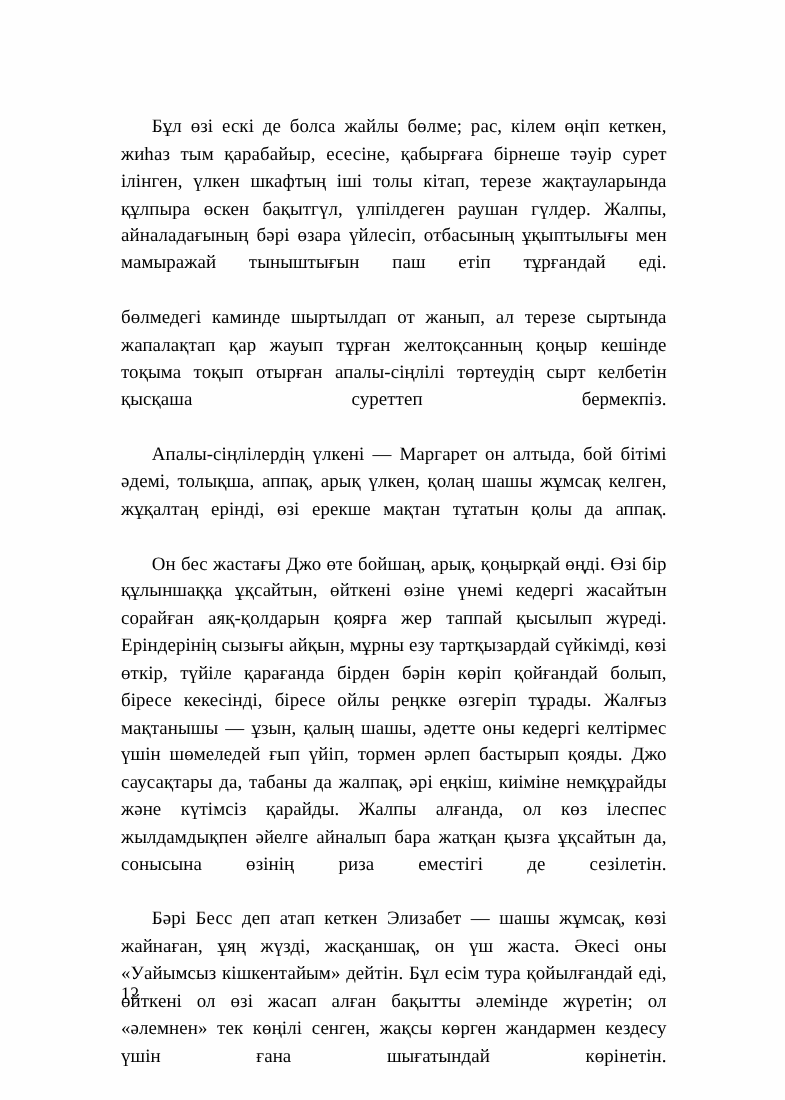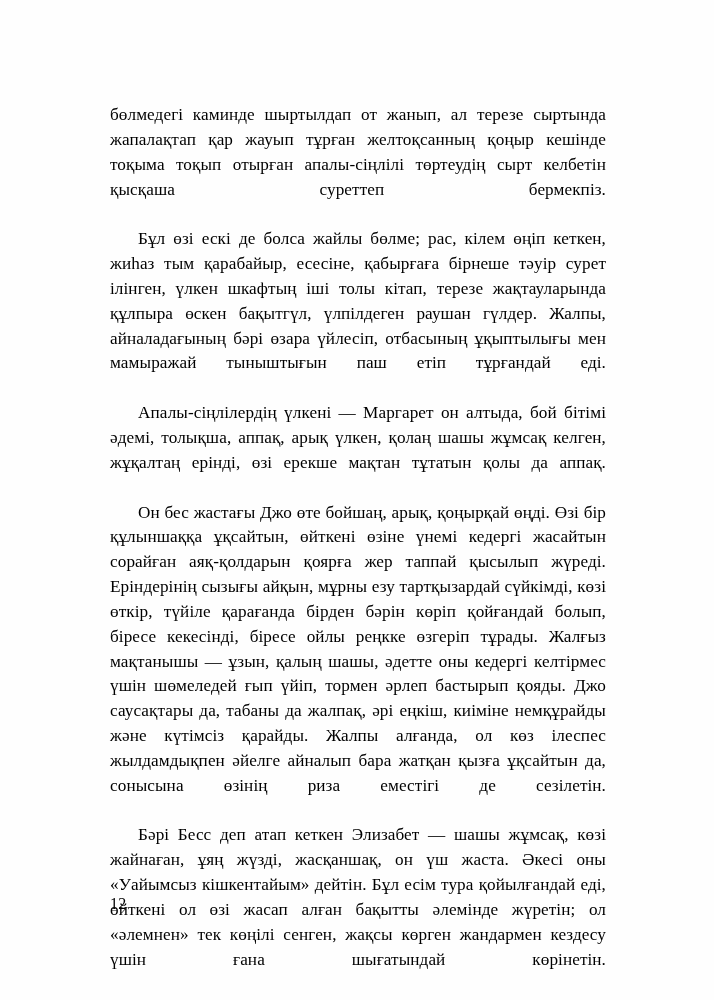--- a/index.html
+++ b/index.html
@@ -64,22 +64,22 @@
     line-height: 20px;
     letter-spacing: 0.3px;
   }
 </style>
 </head>
 <body>
 
 <div id="page">
 
   <div id="text-block">
+    <p class="para">Бұл өзі ескі де болса жайлы бөлме; рас, кілем өңіп кеткен, жиһаз тым қарабайыр, есесіне, қабырғаға бірнеше тәуір сурет ілінген, үлкен шкафтың іші толы кітап, терезе жақтауларында құлпыра өскен бақытгүл, үлпілдеген раушан гүлдер. Жалпы, айналадағының бәрі өзара үйлесіп, отбасының ұқыптылығы мен мамыражай тыныштығын паш етіп тұрғандай еді.</p>
     <p class="para first">бөлмедегі каминде шыртылдап от жанып, ал терезе сыртында жапалақтап қар жауып тұрған желтоқсанның қоңыр кешінде тоқыма тоқып отырған апалы-сіңлілі төртеудің сырт келбетін қысқаша суреттеп бермекпіз.</p>
-    <p class="para">Бұл өзі ескі де болса жайлы бөлме; рас, кілем өңіп кеткен, жиһаз тым қарабайыр, есесіне, қабырғаға бірнеше тәуір сурет ілінген, үлкен шкафтың іші толы кітап, терезе жақтауларында құлпыра өскен бақытгүл, үлпілдеген раушан гүлдер. Жалпы, айналадағының бәрі өзара үйлесіп, отбасының ұқыптылығы мен мамыражай тыныштығын паш етіп тұрғандай еді.</p>
     <p class="para">Апалы-сіңлілердің үлкені — Маргарет он алтыда, бой бітімі әдемі, толықша, аппақ, арық үлкен, қолаң шашы жұмсақ келген, жұқалтаң ерінді, өзі ерекше мақтан тұтатын қолы да аппақ.</p>
     <p class="para">Он бес жастағы Джо өте бойшаң, арық, қоңырқай өңді. Өзі бір құлыншаққа ұқсайтын, өйткені өзіне үнемі кедергі жасайтын сорайған аяқ-қолдарын қоярға жер таппай қысылып жүреді. Еріндерінің сызығы айқын, мұрны езу тартқызардай сүйкімді, көзі өткір, түйіле қарағанда бірден бәрін көріп қойғандай болып, біресе кекесінді, біресе ойлы реңкке өзгеріп тұрады. Жалғыз мақтанышы — ұзын, қалың шашы, әдетте оны кедергі келтірмес үшін шөмеледей ғып үйіп, тормен әрлеп бастырып қояды. Джо саусақтары да, табаны да жалпақ, әрі еңкіш, киіміне немқұрайды және күтімсіз қарайды. Жалпы алғанда, ол көз ілеспес жылдамдықпен әйелге айналып бара жатқан қызға ұқсайтын да, сонысына өзінің риза еместігі де сезілетін.</p>
     <p class="para">Бәрі Бесс деп атап кеткен Элизабет — шашы жұмсақ, көзі жайнаған, ұяң жүзді, жасқаншақ, он үш жаста. Әкесі оны «Уайымсыз кішкентайым» дейтін. Бұл есім тура қойылғандай еді, өйткені ол өзі жасап алған бақытты әлемінде жүретін; ол «әлемнен» тек көңілі сенген, жақсы көрген жандармен кездесу үшін ғана шығатындай көрінетін.</p>
     <p class="para">Эми отбасының кенжесі болғанымен, ең кербезі, әйтеуір өзін солай сезінеді. Ақшақардай жанары көкшіл, алтын түстес</p>
   </div>
 
   <div id="page-number">12</div>
 
 </div>
 

